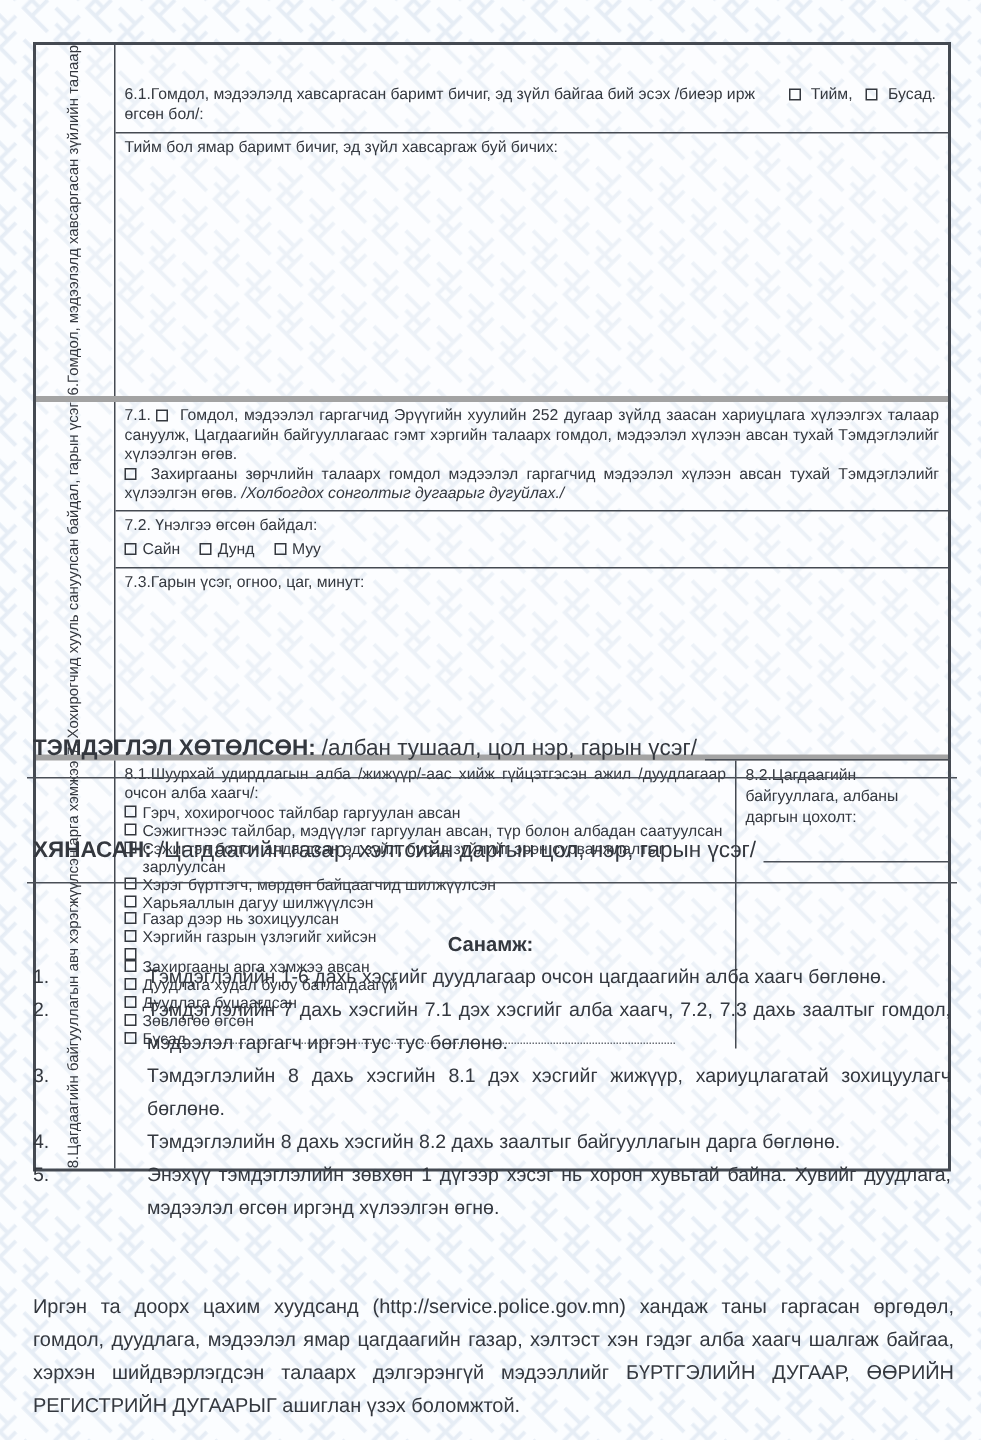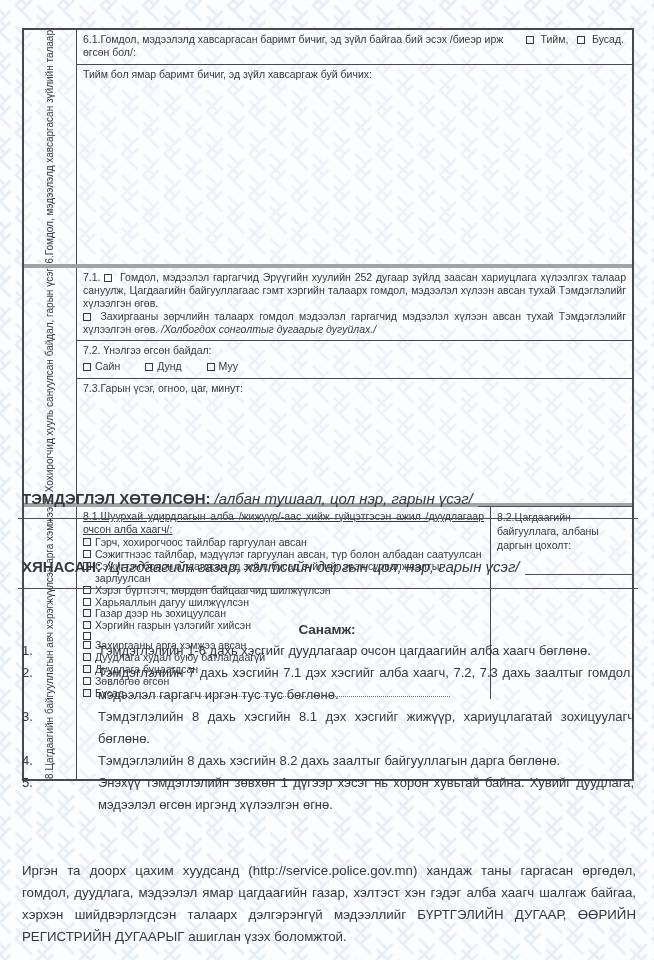--- a/index.html
+++ b/index.html
@@ -22,46 +22,46 @@
     width:52px;flex:0 0 52px;border-right:1px solid #454a52;
     display:flex;align-items:center;justify-content:center;
   }
   .vtext{
     writing-mode:vertical-rl;transform:rotate(180deg);
     text-align:center;font-size:10px;line-height:12px;max-height:100%;
   }
   .sec-body{flex:1;display:flex;flex-direction:column;min-width:0;}
   .row{padding:3px 6px 2px 6px;box-sizing:border-box;}
   .row + .row{border-top:1px solid #454a52;}
-  .r-61{height:34px;display:flex;align-items:flex-start;}
+  .r-61{height:34px;display:flex;align-items:flex-start;margin-top:24px;}
   .r-61 .q{flex:1;}
   .r-61 .opts{white-space:nowrap;padding-left:10px;padding-right:2px;}
   .r-62{height:73px;}
   .r-71{height:72px;text-align:justify;}
   .r-72{height:38px;}
   .r-73{height:25px;}
   .r-8{height:192px;display:flex;padding:0;}
   .col-81{flex:1;border-right:1px solid #454a52;padding:3px 6px;box-sizing:border-box;min-width:0;}
   .col-82{flex:0 0 141px;padding:3px 6px;box-sizing:border-box;line-height:14px;}
-  .hdr-81{text-align:justify;margin-bottom:1px;text-decoration:underline;}
+  .hdr-81{text-align:justify;margin-bottom:1px;}
   .chk-item{display:flex;align-items:baseline;line-height:11.9px;}
   .cb{
     display:inline-block;width:6px;height:6px;flex:0 0 6px;
     border:1.4px solid #34383f;margin-right:4px;position:relative;top:0px;
     vertical-align:-1px;
   }
   span.cb{display:inline-block;}
   .dot-leader{flex:1;border-bottom:1.2px dotted #6a6f77;margin:0 34px 2px 2px;}
   .ital{font-style:italic;}
   .opt-row{margin-top:3px;}
-  .opt-row .opt{margin-right:22px;white-space:nowrap;}
+  .opt-row .opt{margin-right:10px;white-space:nowrap;}
   
   .sig-row{position:absolute;left:22px;width:612px;display:flex;font-size:15px;}
   .sig-label{font-weight:bold;white-space:nowrap;}
-  .sig-hint{white-space:nowrap;margin-left:4px;font-style:italic;}
+  .sig-hint{white-space:nowrap;margin-left:4px;}
   .sig-line{flex:1;border-bottom:1.2px solid #4a4f57;margin-left:5px;}
   .hr-line{position:absolute;left:18px;width:620px;border-bottom:1.4px solid #4a4f57;}
   
   .notes-title{position:absolute;left:0;top:622px;width:654px;text-align:center;
     font-weight:bold;font-size:13.5px;}
   .notes-list{position:absolute;left:22px;top:640px;width:612px;font-size:13px;line-height:22px;}
   .note-item{display:flex;}
   .note-num{flex:0 0 32px;}
   .note-text{flex:1;text-align:justify;padding-left:44px;}
   .ooo{position:absolute;left:0;top:752px;width:654px;text-align:center;font-size:13px;}

